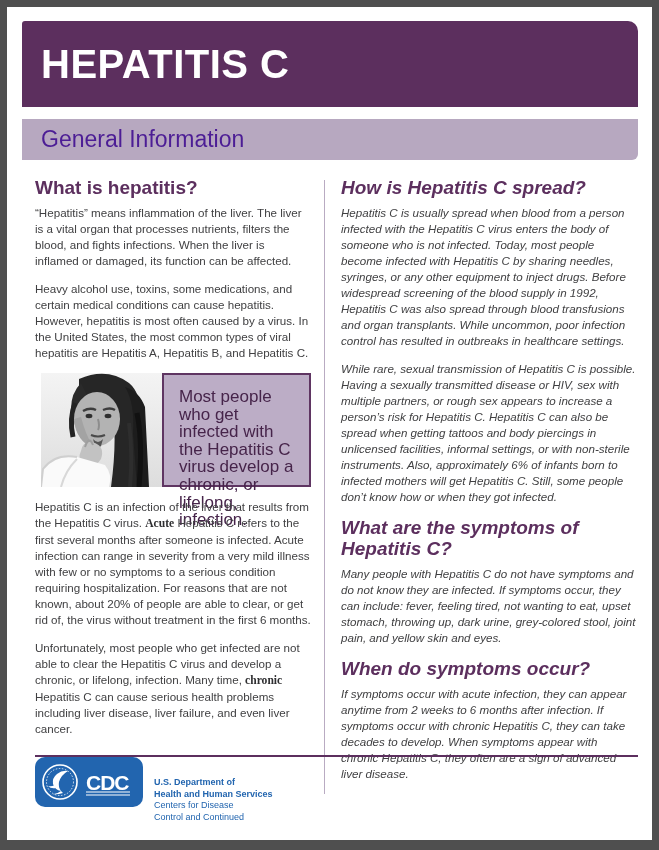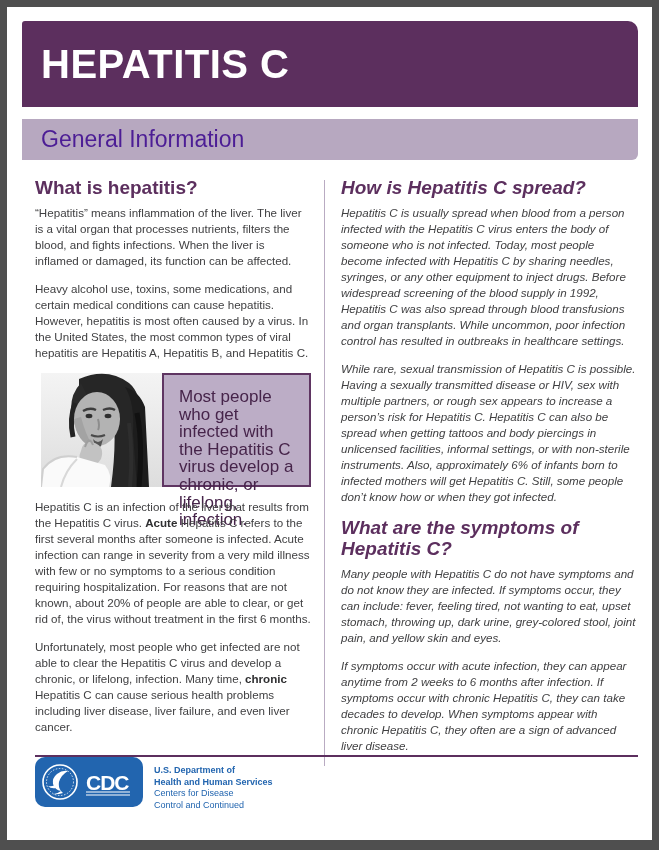--- a/index.html
+++ b/index.html
@@ -59,21 +59,21 @@
     margin: 0 0 7px 0;
     line-height: 21px;
   }
   .mt { margin-top: 4px; }
   .content p {
     margin: 0 0 12px 0;
     color: #404042;
     font-size: 11.6px;
     line-height: 16px;
   }
-  .content p b { color: #2f2f31; }
+  .content p b { color: #2f2f31; font-family: Liberation Serif, serif; }
   
   .figure-row {
     display: flex;
     margin: 5px 0 12px 6px;
     height: 114px;
   }
   .photo { width: 121px; height: 114px; flex: none; }
   .photo svg { display: block; }
   .callout {
     flex: 1;
@@ -94,21 +94,21 @@
   .continued {
     text-align: right;
     font-style: italic;
     color: #5c2f5e;
     font-size: 11.5px;
     margin-top: 4px;
   }
   .logo-row { display: flex; margin-top: 0px; align-items: flex-start; }
   .hhs-cdc-logo { width: 108px; height: 50px; flex: none; }
   .dept-text {
-    margin: 8px 0 0 11px;
+    margin: 20px 0 0 11px;
     color: #2265af;
     font-size: 9px;
     line-height: 11.5px;
   }
   .dept-text .bold { font-weight: bold; }
 </style>
 </head>
 <body>
 
 <div class="page">
@@ -177,20 +177,21 @@
     <div class="v-divider"></div>
 
     <div class="col-right">
       <div class="section-heading">How is Hepatitis C spread?</div>
       <p>Hepatitis C is usually spread when blood from a person infected with the Hepatitis C virus enters the body of someone who is not infected. Today, most people become infected with Hepatitis C by sharing needles, syringes, or any other equipment to inject drugs. Before widespread screening of the blood supply in 1992, Hepatitis C was also spread through blood transfusions and organ transplants. While uncommon, poor infection control has resulted in outbreaks in healthcare settings.</p>
       <p>While rare, sexual transmission of Hepatitis C is possible. Having a sexually transmitted disease or HIV, sex with multiple partners, or rough sex appears to increase a person’s risk for Hepatitis C. Hepatitis C can also be spread when getting tattoos and body piercings in unlicensed facilities, informal settings, or with non-sterile instruments. Also, approximately 6% of infants born to infected mothers will get Hepatitis C. Still, some people don’t know how or when they got infected.</p>
 
       <div class="section-heading mt">What are the symptoms of Hepatitis C?</div>
       <p>Many people with Hepatitis C do not have symptoms and do not know they are infected. If symptoms occur, they can include: fever, feeling tired, not wanting to eat, upset stomach, throwing up, dark urine, grey-colored stool, joint pain, and yellow skin and eyes.</p>
 
+      <div class="section-heading mt">When do symptoms occur?</div>
       <p>If symptoms occur with acute infection, they can appear anytime from 2 weeks to 6 months after infection. If symptoms occur with chronic Hepatitis C, they can take decades to develop. When symptoms appear with chronic Hepatitis C, they often are a sign of advanced liver disease.</p>
     </div>
   </div>
 
   <div class="footer">
     <div class="footer-rule"></div>
     <div class="logo-row">
       <div class="hhs-cdc-logo">
         <svg width="108" height="50" viewBox="0 0 108 50" xmlns="http://www.w3.org/2000/svg">
           <rect x="0" y="0" width="108" height="50" rx="10" fill="#2265af"></rect>

